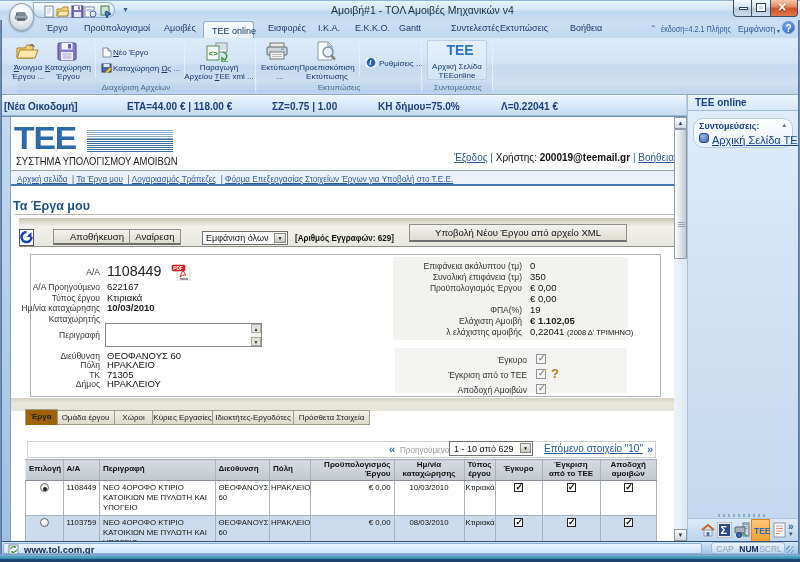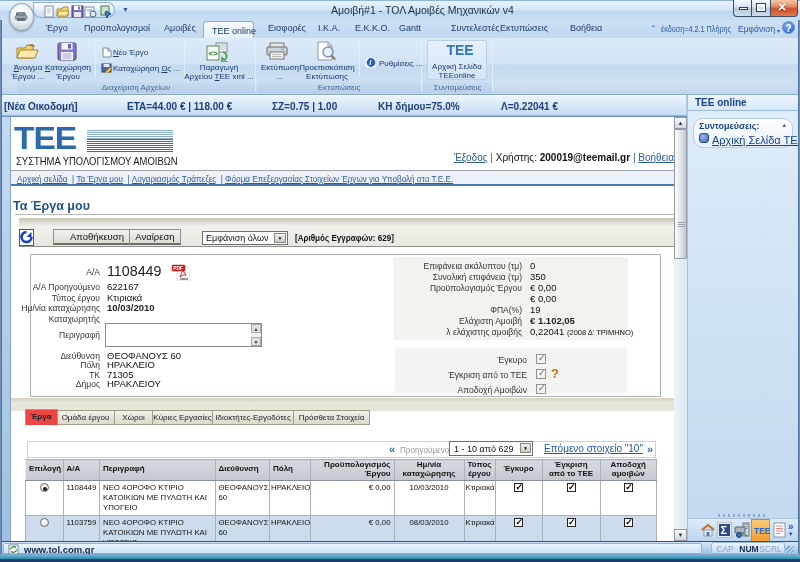--- a/index.html
+++ b/index.html
@@ -44,21 +44,21 @@
 .wbtn{height:16px;background:linear-gradient(180deg,#f4f3ef,#dedbd2);border:1px solid #8e8e8e;border-bottom:2px solid #6e6e6e;font-size:9.5px;color:#111;text-align:center;line-height:14px}
 .flbl{position:absolute;font-size:8.5px;color:#333;text-align:right;white-space:nowrap}
 .fval{position:absolute;font-size:9.5px;color:#111;white-space:nowrap}
 .cbd{position:absolute;width:10px;height:10px;border:1px solid #919191;background:#f4f4f4}
 .cbd::after{content:"✓";position:absolute;left:1px;top:-2px;font-size:9px;color:#8a8a8a;font-weight:bold}
 .cbt{display:inline-block;width:9px;height:9px;border:1px solid #222;background:#fff;position:relative;vertical-align:middle}
 .cbt::after{content:"✓";position:absolute;left:0.5px;top:-2px;font-size:9px;color:#000;font-weight:bold}
 .rad{display:inline-block;width:9px;height:9px;border:1px solid #666;border-radius:50%;background:radial-gradient(circle at 35% 35%,#fff,#dcdcdc);position:relative}
 .rad.on::after{content:"";position:absolute;left:2.5px;top:2.5px;width:4px;height:4px;border-radius:50%;background:#222}
 .tab{position:absolute;top:293px;height:15px;background:linear-gradient(180deg,#f2f0e8,#dcd9cc);border:1px solid #a09a8a;font-size:8px;color:#222;text-align:center;line-height:14px;white-space:nowrap}
-.tab.on{top:292px;height:17px;background:#ef4444;border-bottom:1px solid #fff;font-weight:bold}
+.tab.on{top:292px;height:17px;background:#a16207;border-bottom:1px solid #fff;font-weight:bold}
 #grid{position:absolute;left:23px;top:342px;width:631px;border-collapse:collapse;table-layout:fixed;font-size:7.8px;color:#111}
 #grid td{border:1px solid #a9b2bc;padding:2px 3px;vertical-align:top;overflow:hidden}
 #grid tr.h td{background:linear-gradient(180deg,#d7dbe1,#c3c8cf);font-weight:bold;font-size:8px;border-left:1px solid #eef0f3;border-bottom:1px solid #868e98;height:15px;padding-top:1px;line-height:8.5px;vertical-align:middle}
 #grid tr.r1 td{height:27px;line-height:10px}
 #grid tr.r2 td{height:30px;line-height:10px;background:#cddcec}
 
 #vsb{left:672px;top:0;width:13px;height:424px;background:linear-gradient(90deg,#eef3f9,#dde7f1)}
 .sbtn{position:absolute;left:0;width:13px;height:12px;background:linear-gradient(180deg,#fdfdfd,#cfd6dd);border:1px solid #8f9aa6;color:#2d3a46;font-size:6px;text-align:center;line-height:11px}
 #sthumb{position:absolute;left:0;top:12px;width:13px;height:130px;background:linear-gradient(90deg,#fefefe,#d5dae0 70%,#bfc6cd);border:1px solid #8f9aa6;border-radius:1px}
 
@@ -241,20 +241,21 @@
           <path d="M6.5 2a5 5 0 1 0 5 5" fill="none" stroke="#1440c8" stroke-width="2.6"></path>
           <path d="M11.5 2v5h-5z" fill="#1440c8"></path>
         </svg></div>
     <div class="wbtn a" style="left:51px;top:112px;width:88px">Αποθήκευση</div>
     <div class="wbtn a" style="left:127px;top:112px;width:52px">Αναίρεση</div>
     <div class="a" style="left:200px;top:114px;width:86px;height:14px;background:#fff;border:1px solid #707070">
         <span style="position:absolute;left:3px;top:1px;font-size:9px;color:#111">Εμφάνιση όλων</span>
         <span style="position:absolute;right:1px;top:1px;width:12px;height:10px;background:linear-gradient(180deg,#f2f1ec,#cbc8bc);border:1px solid #8a8a84;font-size:5px;text-align:center;line-height:9px;color:#111">▼</span>
       </div>
     <div class="pg" style="left:293px;top:115px;font-size:9.5px;font-weight:bold;transform:scaleX(.85);transform-origin:left">[Αριθμός Εγγραφών: 629]</div>
+    <div class="wbtn a" style="left:407px;top:107px;width:218px;height:18px;line-height:16px">Υποβολή Νέου Έργου από αρχείο XML</div>
 
     <div class="a" style="left:28px;top:137px;width:631px;height:143px;background:#fff;border:1px solid #adb2b8"></div>
     <div class="flbl" style="left:0px;top:150px;width:98px">Α/Α</div>
     <div class="pg" style="left:105px;top:145px;font-size:15px;color:#222;transform:scaleX(.95);transform-origin:left">1108449</div>
     <svg class="a" style="left:169px;top:147px" width="20" height="17" viewBox="0 0 20 17">
         <path d="M6 2h10l3 3v12H6z" fill="#fdfdfd" stroke="#c8c8c8" stroke-width=".6"></path>
         <rect x="1" y="1" width="13" height="6" rx="1" fill="#d81e1e" stroke="#a01010" stroke-width=".5"></rect>
         <text x="2.2" y="5.8" font-size="4.8" font-weight="bold" fill="#fff">PDF</text>
         <path d="M9 13c1.5-4 2.5-6 3-6c.8 0 .8 1.5 3 4c-2.5-.5-5 .8-6 2z" fill="none" stroke="#d81e1e" stroke-width="1"></path>
         <rect x="9" y="14" width="8" height="2" fill="#9a9a9a"></rect>

